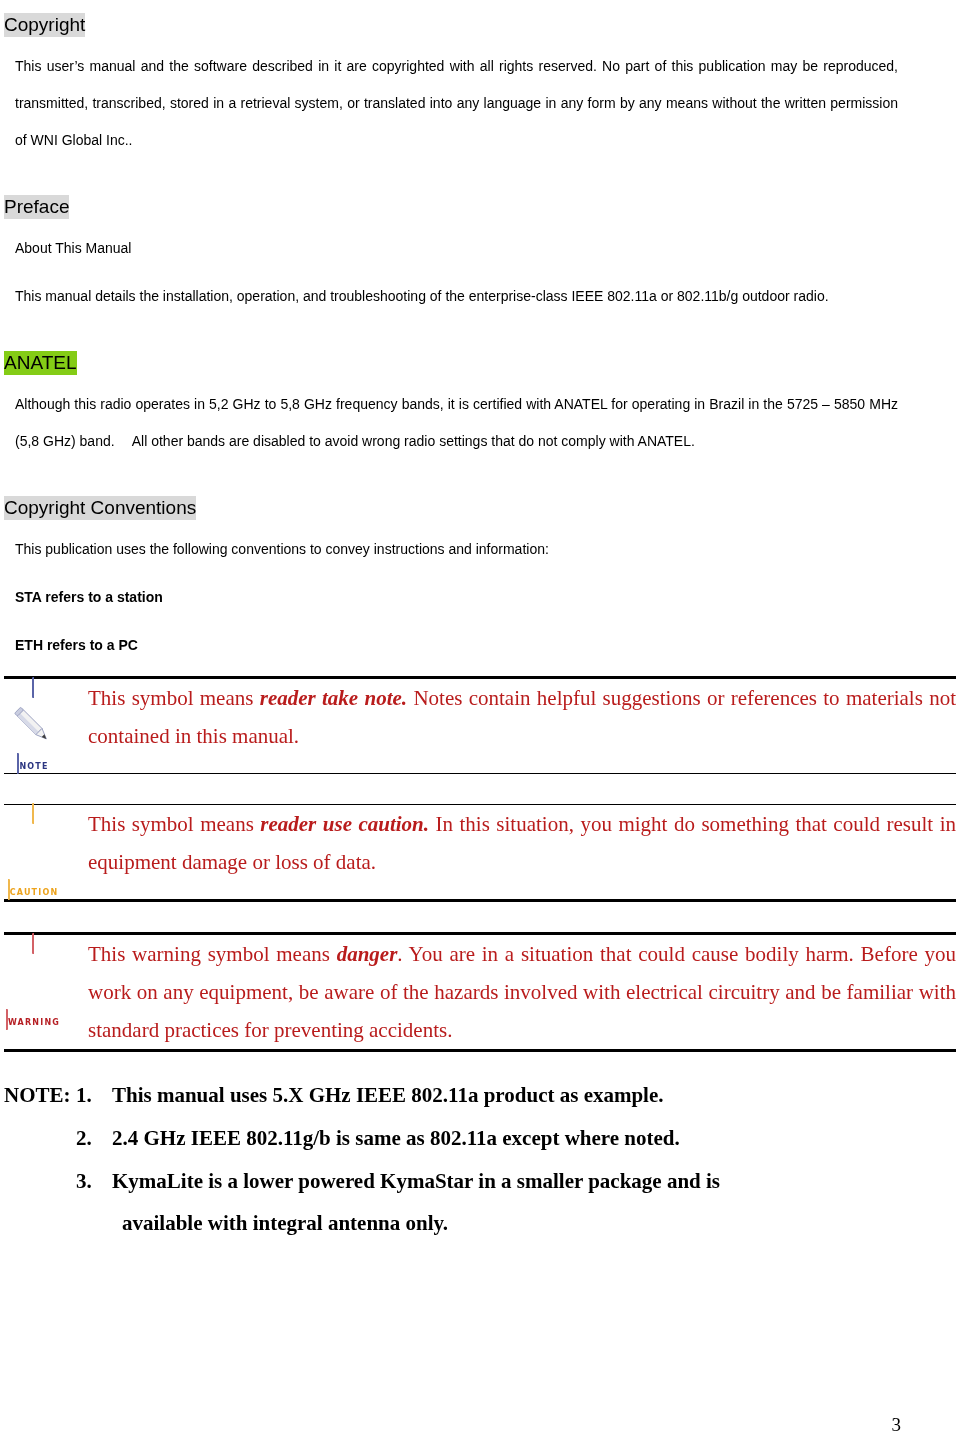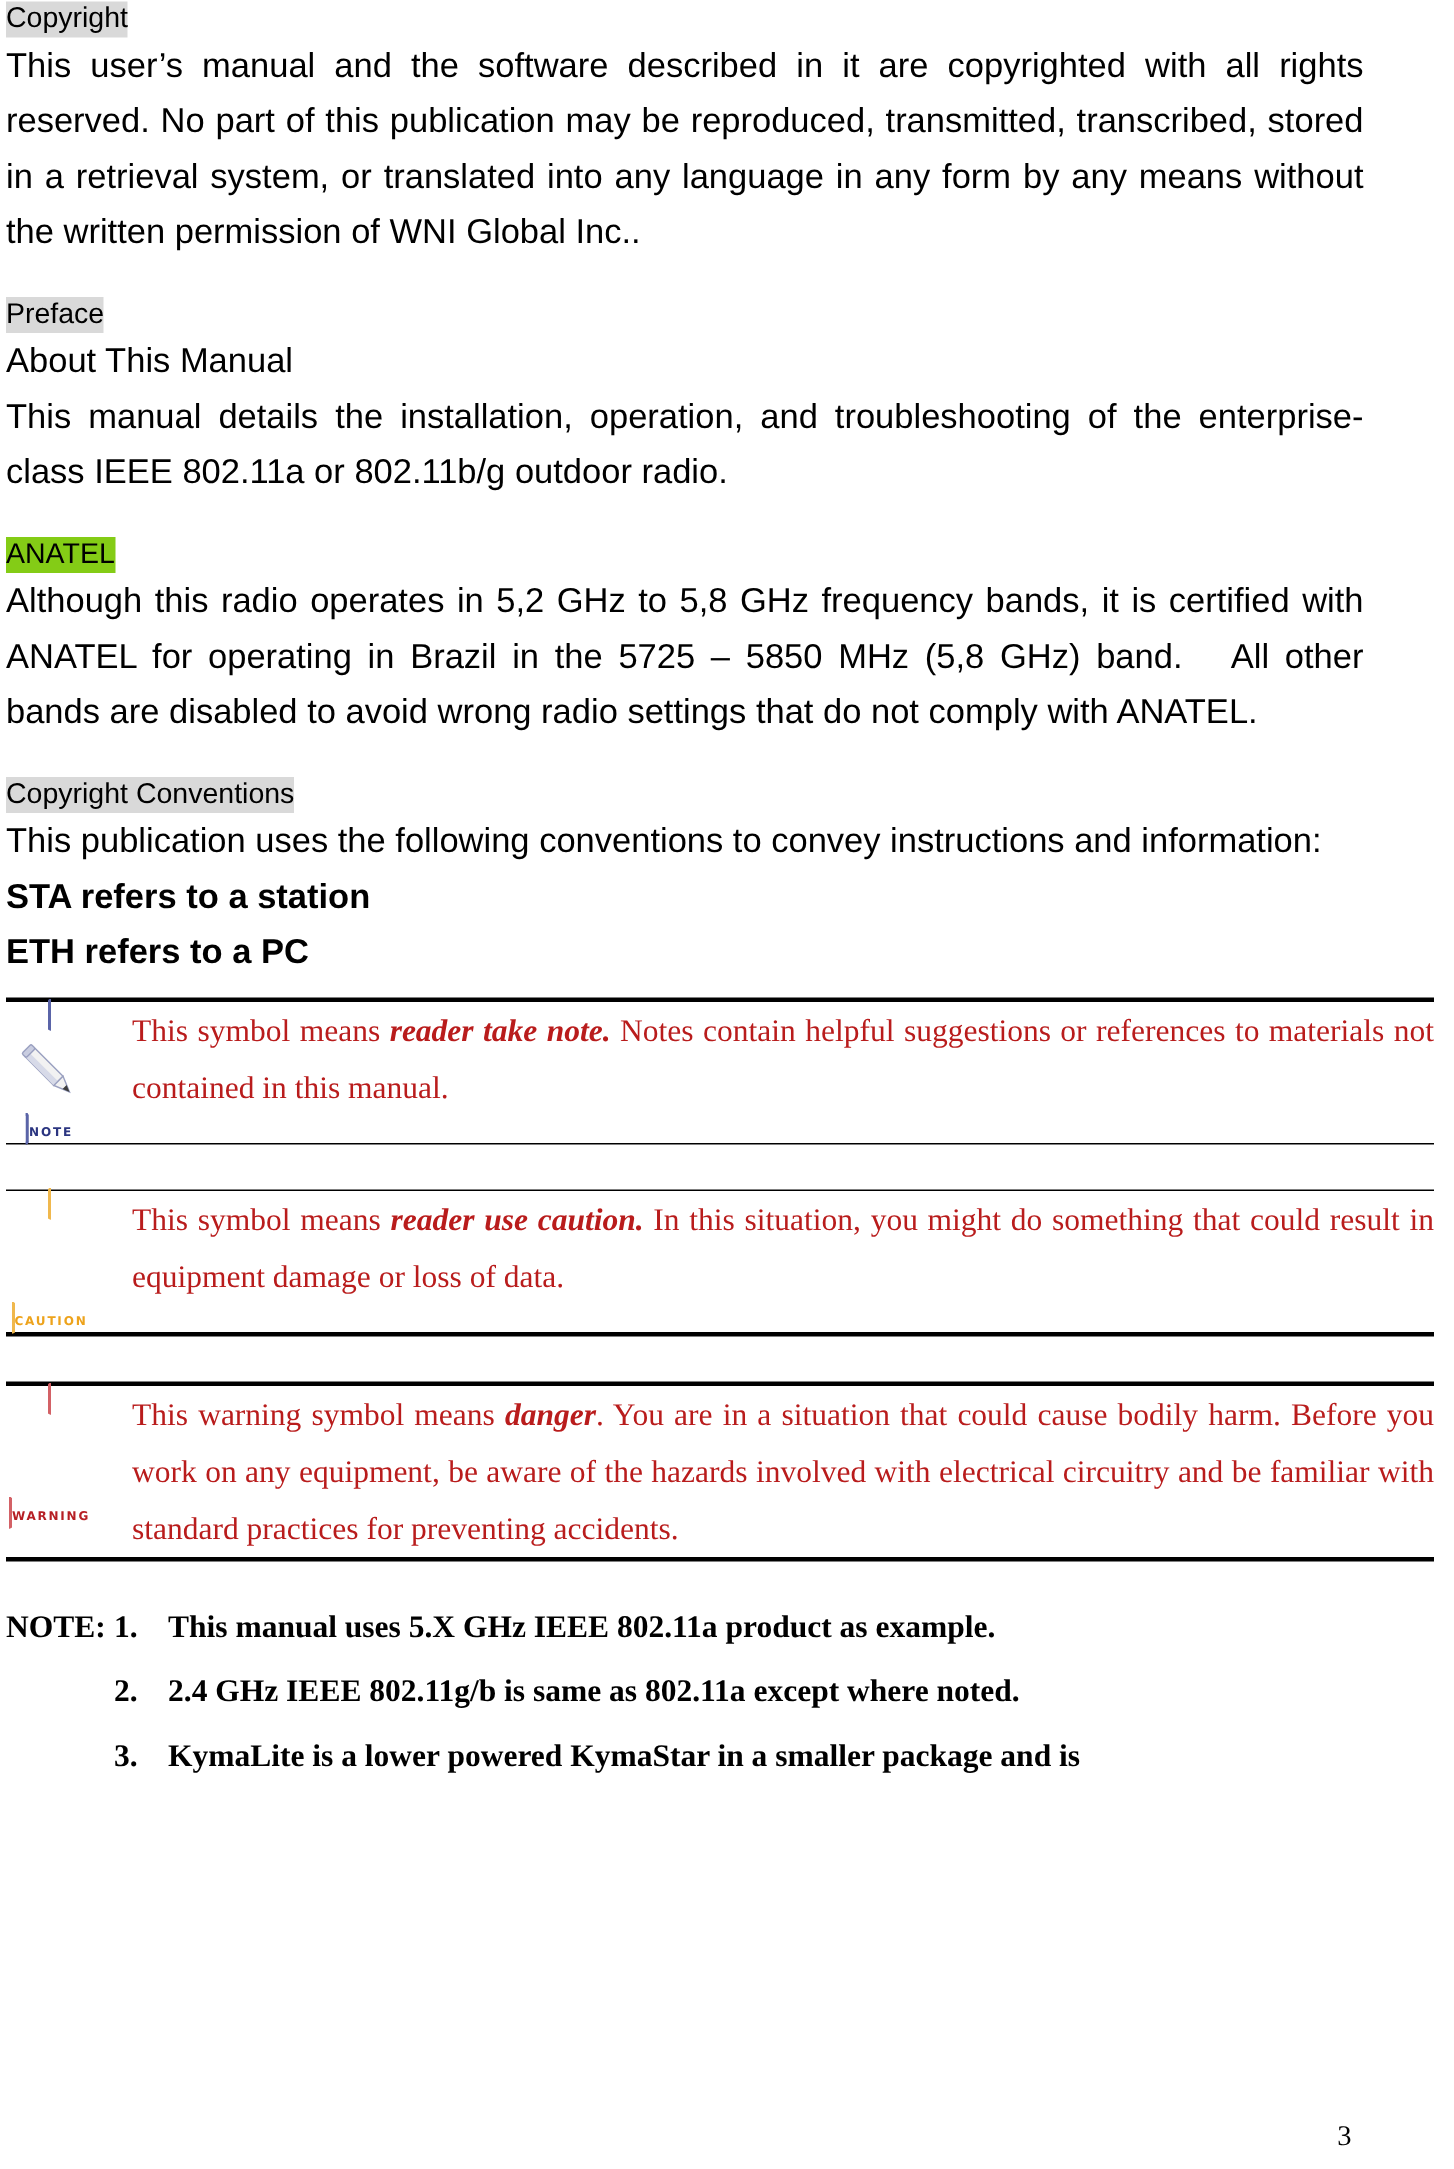--- a/index.html
+++ b/index.html
@@ -14,21 +14,21 @@
     position: relative;
     font-family: "Liberation Sans", sans-serif;
     color: #000000;
     overflow: hidden;
   }
   .page {
     position: relative;
     width: 923px;
     height: 1446px;
     box-sizing: border-box;
-    padding: 0 14px 0 4px;
+    padding: 12px 14px 0 4px;
   }
 
   
   .heading {
     font-family: "Liberation Sans", sans-serif;
     font-size: 19px;
     line-height: 25px;
     color: #000;
     margin: 0;
     display: block;
@@ -38,24 +38,24 @@
     padding: 1px 0 2px 0;
   }
   .heading.bold span.hl {
     font-weight: normal;
     background: #84cc16;
   }
 
   
   .body-sans {
     font-family: "Liberation Sans", sans-serif;
-    font-size: 23px;
+    font-size: 14px;
     line-height: 37px;
     text-align: justify;
-    margin: 0;
+    margin: 11px;
     color: #000;
     letter-spacing: 0px;
   }
   .body-sans.nojust { text-align: left; }
   .body-sans.bold { font-weight: bold; }
   .gap-md { height: 24px; }
 
   
   .conv-table {
     width: 952px;
@@ -269,18 +269,19 @@
       <span class="note-num">2.</span>
       <span class="note-text">2.4 GHz IEEE 802.11g/b is same as 802.11a except where noted.</span>
     </div>
 
     <div class="note-row">
       <span class="note-label"></span>
       <span class="note-num">3.</span>
       <span class="note-text">KymaLite is a lower powered KymaStar in a smaller package and is</span>
     </div>
 
+    <div class="note-subline">available with integral antenna only.</div>
 
   </div>
 
   <div class="page-number">3</div>
 
 </div>
 
 </body></html>

